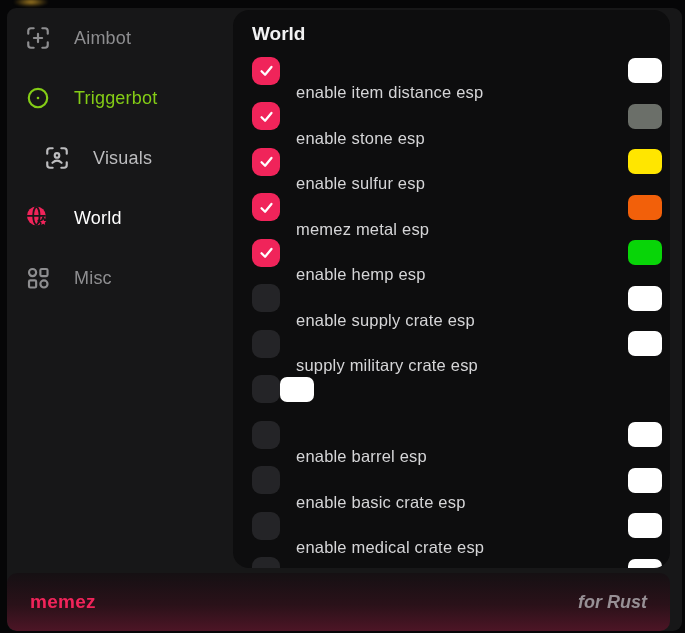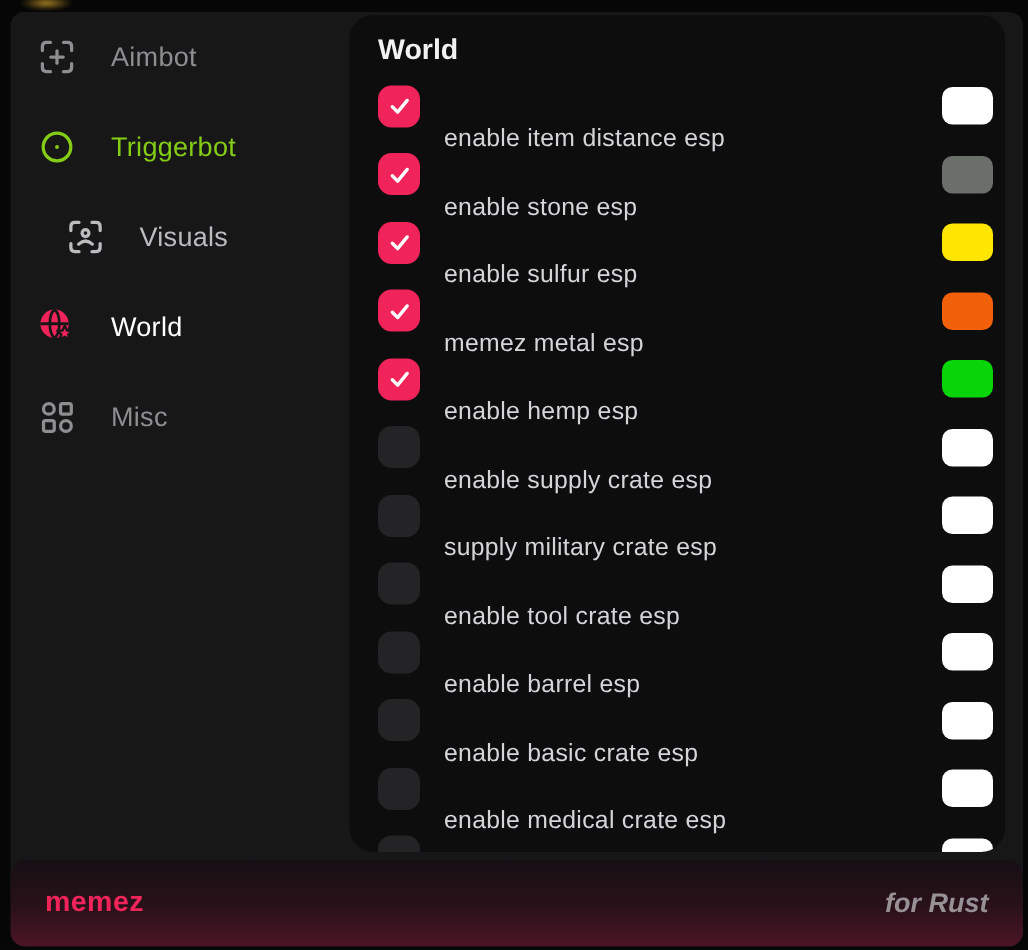--- a/index.html
+++ b/index.html
@@ -30,21 +30,21 @@
   .row { height:45.5px; display:flex; align-items:center; }
   .checkbox { width:28px; height:28px; border-radius:9px; background:#242427; flex:0 0 28px;
     display:flex; align-items:center; justify-content:center; cursor:pointer; }
   .checkbox.checked { background:var(--accent); }
   .checkbox svg { width:17px; height:17px; display:none; }
   .checkbox.checked svg { display:block; }
   .row .lbl { margin-left:16px; font-size:16.5px; color:#d5d5d7; flex:1 1 auto; letter-spacing:.2px;margin-top:44px; }
   .swatch { width:34px; height:25px; border-radius:7px; flex:0 0 34px; cursor:pointer; }
 
   
-  .footer { position:absolute; left:0; right:0; bottom:0; height:58px; border-radius:10px;
+  .footer { position:absolute; left:0; right:12px; bottom:0; height:58px; border-radius:10px;
     background:linear-gradient(180deg,#151013 0%, #2a1119 55%, #4d1526 100%);
     display:flex; align-items:center; justify-content:space-between; padding:0 23px; }
   .brand { font-size:19px; font-weight:700; color:var(--accent); letter-spacing:.3px; }
   .tagline { font-size:18px; font-weight:600; font-style:italic; color:#979095;margin-left:10px; }
 </style>
 </head>
 <body>
 
 <div class="artifact"></div>
 
@@ -171,21 +171,20 @@
     <span class="checkbox">
       
     </span>
     <span class="lbl">supply military crate esp</span>
     <span class="swatch" style="background: rgb(255, 255, 255);"></span>
   </div>
         <div class="row">
     <span class="checkbox">
       
     </span>
-    <span class="lbl">enable tool crate esp</span>
     <span class="swatch" style="background: rgb(255, 255, 255);"></span>
   </div>
         <div class="row">
     <span class="checkbox">
       
     </span>
     <span class="lbl">enable barrel esp</span>
     <span class="swatch" style="background: rgb(255, 255, 255);"></span>
   </div>
         <div class="row">

